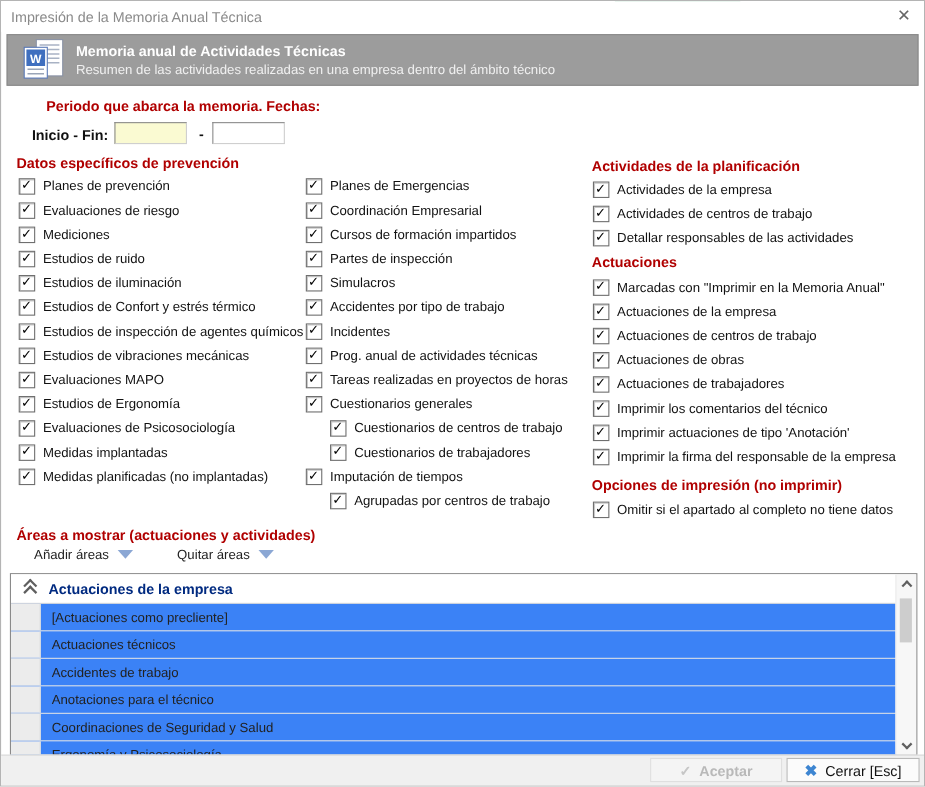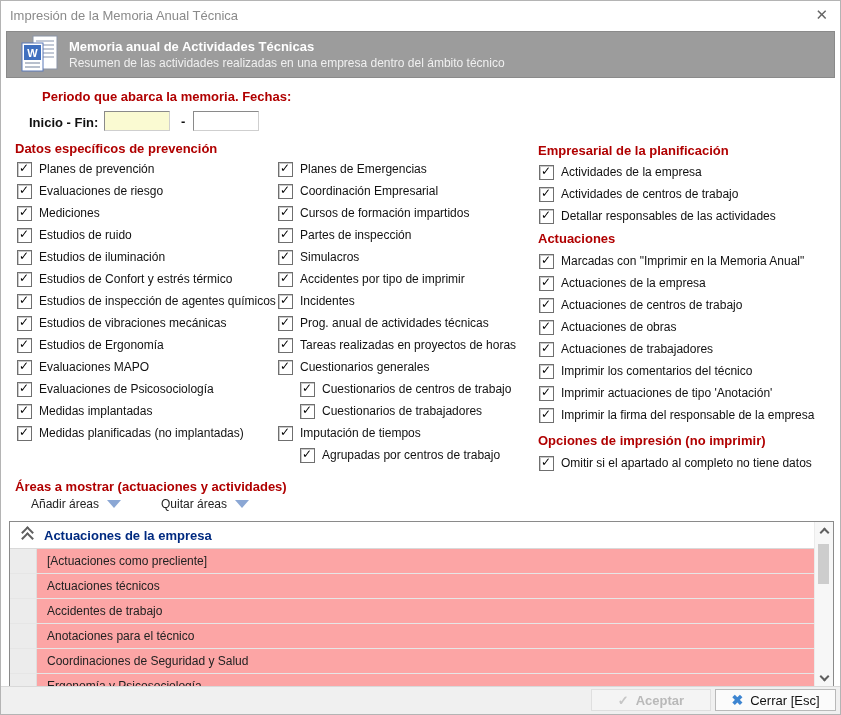--- a/index.html
+++ b/index.html
@@ -46,21 +46,21 @@
   .list-inner{position:absolute;left:0;top:0;right:18px;bottom:0;}
   .group-header{height:26px;display:flex;align-items:center;border-bottom:1px solid #d9d9d9;background:#fff;}
   .group-header .gh-text{font-size:13px;font-weight:bold;color:#002a80;padding-left:8px;}
   .collapse-icon{position:relative;width:16px;height:16px;margin-left:10px;flex:none;}
   .collapse-icon .chev{position:absolute;left:3px;}
   .collapse-icon .c1{top:1px;}
   .collapse-icon .c2{top:7px;}
   .chev{display:inline-block;width:7px;height:7px;border-left:2px solid #5f5f5f;border-bottom:2px solid #5f5f5f;}
   .chev.up{transform:rotate(135deg);}
   .chev.down{transform:rotate(-45deg);}
-  .lrow{height:24px;display:flex;align-items:center;border-bottom:1px solid #e6e6e6;background:#fca5a5;}
+  .lrow{height:24px;display:flex;align-items:center;border-bottom:1px solid #e6e6e6;background:#3b82f6;}
   .lrow .sel{width:26px;align-self:stretch;background:#ececec;border-right:1px solid #dedede;flex:none;}
   .lrow .txt{padding-left:10px;font-size:12px;color:#222;white-space:nowrap;}
   
   .scrollbar{position:absolute;top:0;right:0;bottom:0;width:18px;background:#f7f7f7;border-left:1px solid #ebebeb;}
   .sb-arrow{position:absolute;left:0;width:18px;height:16px;display:flex;align-items:center;justify-content:center;}
   .sb-up{top:2px;}
   .sb-down{bottom:2px;}
   .sb-arrow .chev{width:5px;height:5px;border-width:2px;}
   .sb-thumb{position:absolute;left:3px;top:22px;width:11px;height:40px;background:#cdcdcd;}
   
@@ -137,28 +137,28 @@
     <div class="check-row">
       <span class="cb checked"></span>
       <span class="cb-label">Estudios de inspección de agentes químicos</span>
     </div>
     <div class="check-row">
       <span class="cb checked"></span>
       <span class="cb-label">Estudios de vibraciones mecánicas</span>
     </div>
     <div class="check-row">
       <span class="cb checked"></span>
+      <span class="cb-label">Evaluaciones MAPO</span>
+    </div>
+    <div class="check-row">
+      <span class="cb checked"></span>
       <span class="cb-label">Estudios de Ergonomía</span>
     </div>
     <div class="check-row">
       <span class="cb checked"></span>
-      <span class="cb-label">Evaluaciones MAPO</span>
-    </div>
-    <div class="check-row">
-      <span class="cb checked"></span>
       <span class="cb-label">Evaluaciones de Psicosociología</span>
     </div>
     <div class="check-row">
       <span class="cb checked"></span>
       <span class="cb-label">Medidas implantadas</span>
     </div>
     <div class="check-row">
       <span class="cb checked"></span>
       <span class="cb-label">Medidas planificadas (no implantadas)</span>
     </div>
@@ -180,21 +180,21 @@
     <div class="check-row">
       <span class="cb checked"></span>
       <span class="cb-label">Partes de inspección</span>
     </div>
     <div class="check-row">
       <span class="cb checked"></span>
       <span class="cb-label">Simulacros</span>
     </div>
     <div class="check-row">
       <span class="cb checked"></span>
-      <span class="cb-label">Accidentes por tipo de imprimir</span>
+      <span class="cb-label">Accidentes por tipo de trabajo</span>
     </div>
     <div class="check-row">
       <span class="cb checked"></span>
       <span class="cb-label">Incidentes</span>
     </div>
     <div class="check-row">
       <span class="cb checked"></span>
       <span class="cb-label">Prog. anual de actividades técnicas</span>
     </div>
     <div class="check-row">
@@ -216,21 +216,21 @@
     <div class="check-row">
       <span class="cb checked"></span>
       <span class="cb-label">Imputación de tiempos</span>
     </div>
     <div class="check-row indent">
       <span class="cb checked"></span>
       <span class="cb-label">Agrupadas por centros de trabajo</span>
     </div>
   </div>
 
-<div class="sec-heading" style="left:537px;top:142px;">Empresarial de la planificación</div>
+<div class="sec-heading" style="left:537px;top:142px;">Actividades de la planificación</div>
 <div class="checkcol" style="left:538px;top:160px;">
     <div class="check-row">
       <span class="cb checked"></span>
       <span class="cb-label">Actividades de la empresa</span>
     </div>
     <div class="check-row">
       <span class="cb checked"></span>
       <span class="cb-label">Actividades de centros de trabajo</span>
     </div>
     <div class="check-row">

